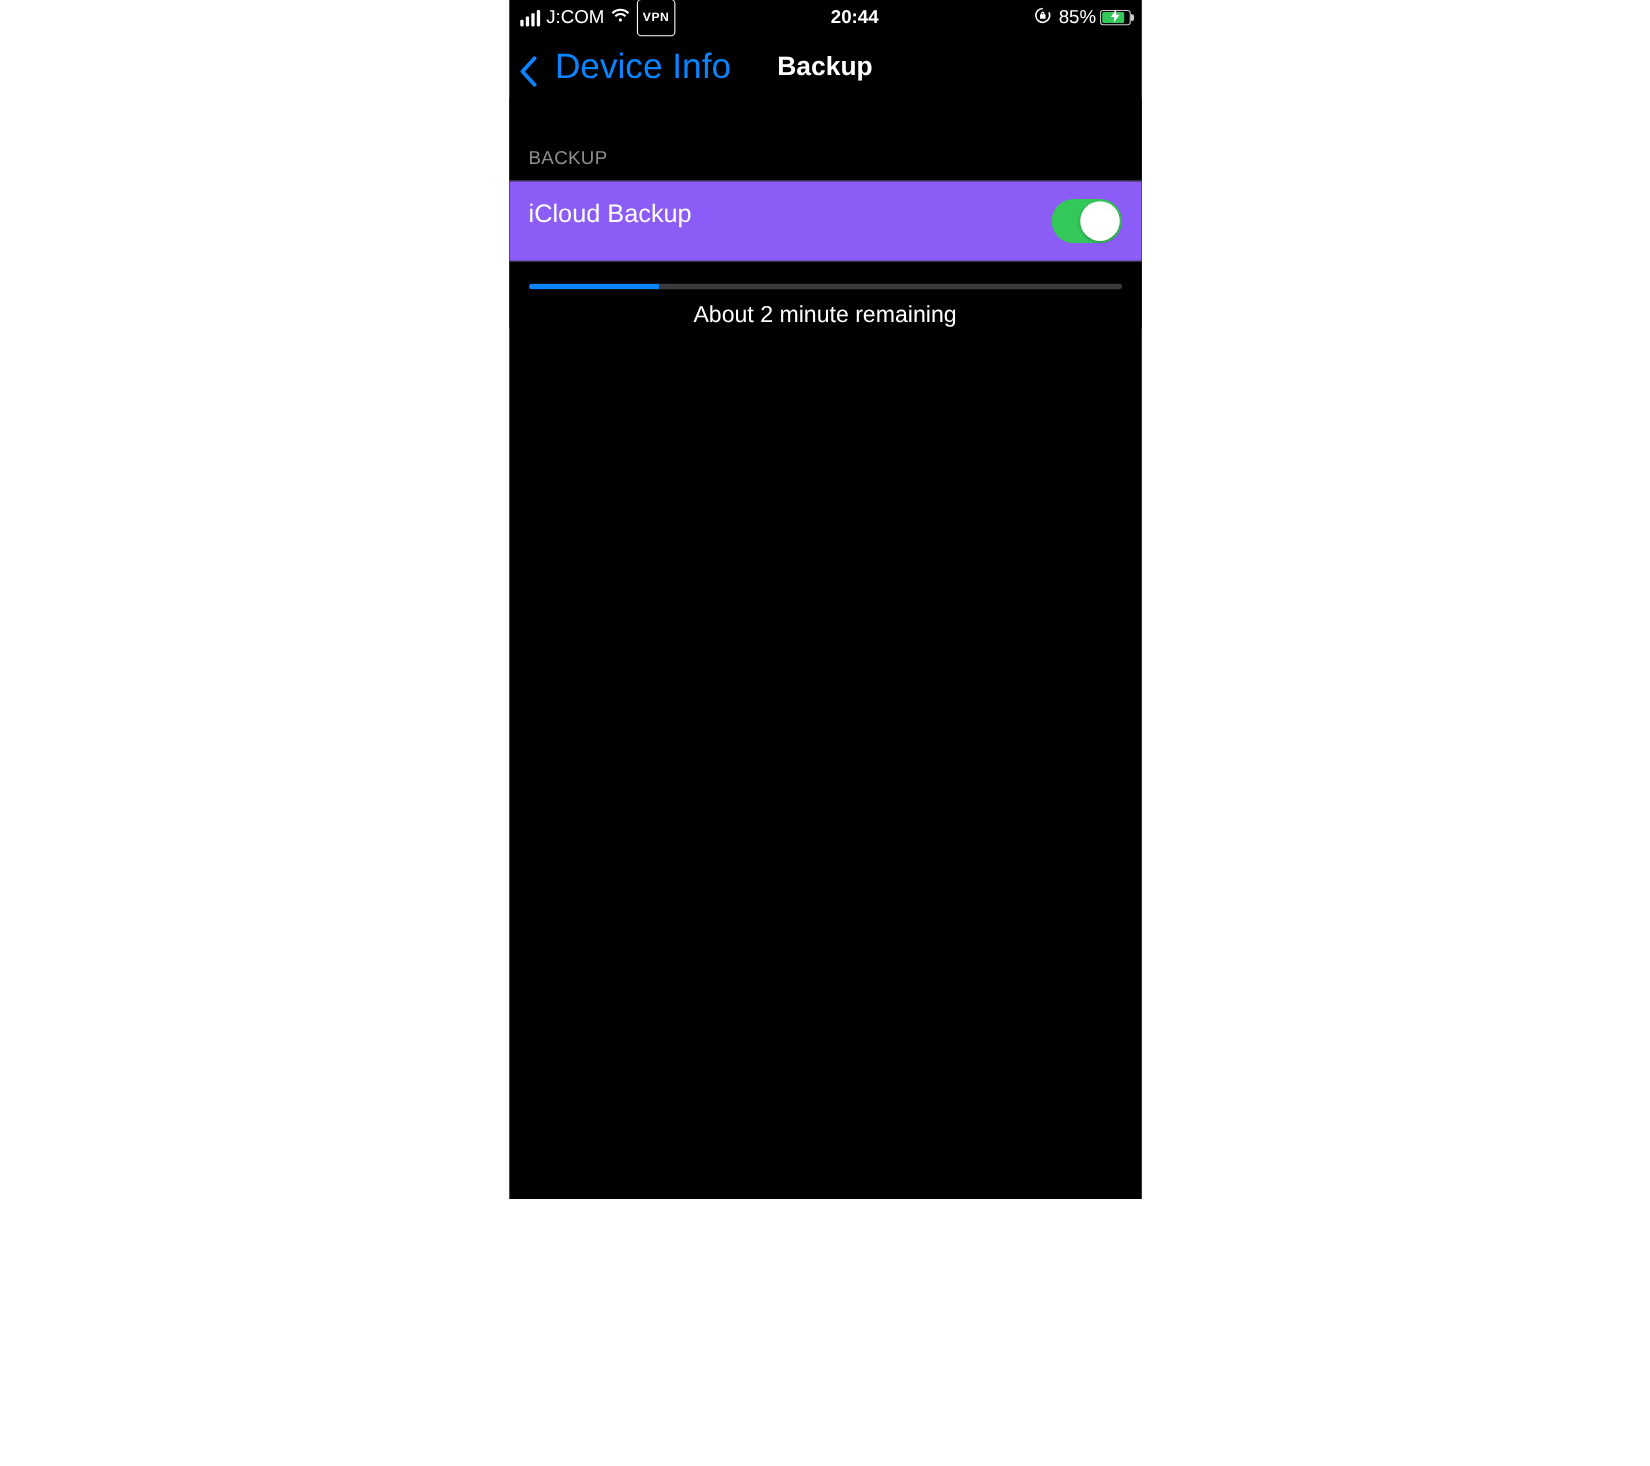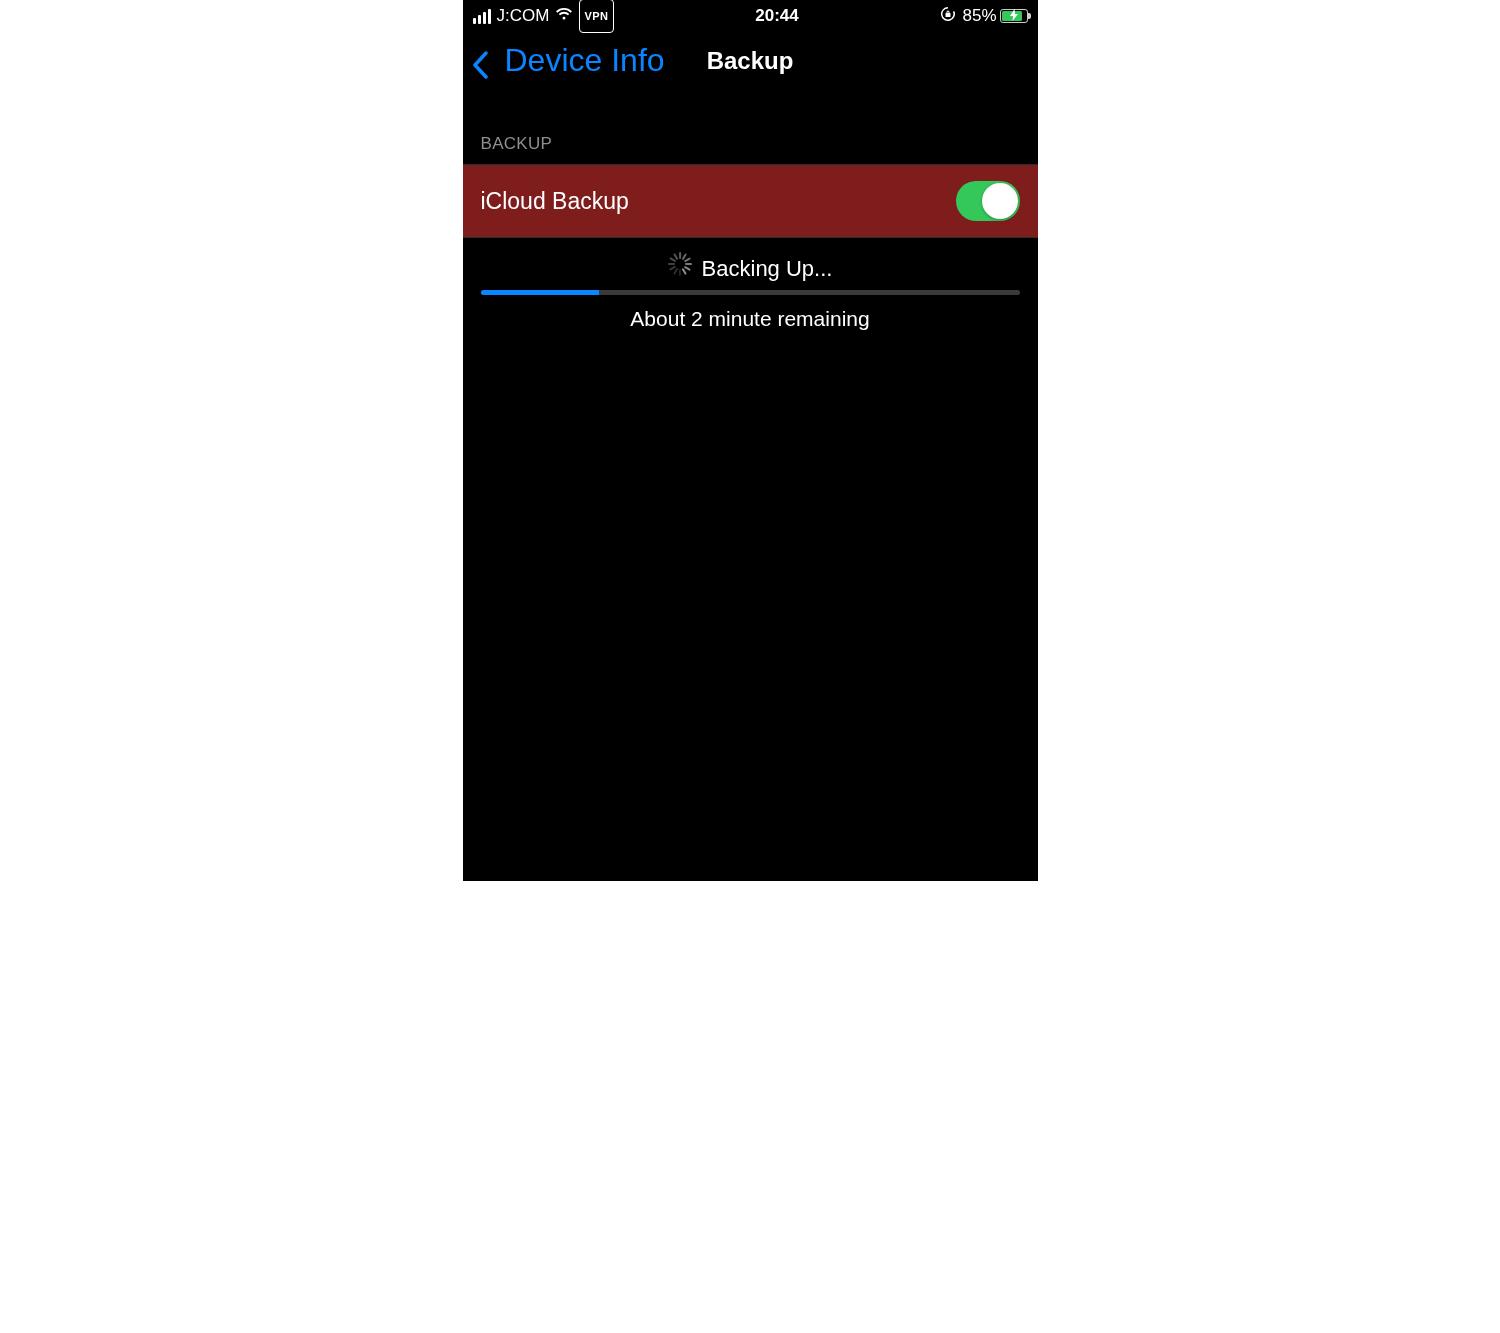--- a/index.html
+++ b/index.html
@@ -11,21 +11,21 @@
     body {
       width: 1500px;
       height: 1333px;
       background: #ffffff;
       display: flex;
       justify-content: center;
       align-items: flex-start;
     }
     .phone-frame {
       width: 575px;
-      height: 881px;
+      height: 1090px;
       background: #000000;
       margin-top: 0;
       overflow: hidden;
       position: relative;
     }
     
     .status-bar {
       display: flex;
       align-items: center;
       justify-content: space-between;
@@ -141,23 +141,22 @@
     }
     
     .section-header {
       color: #8e8e93;
       font-size: 17px;
       padding: 44px 18px 10px;
       letter-spacing: 0.3px;
     }
     
     .cell {
-      background: #7f1d1d;
-      display: flex;
-      align-items: center;
+      background: #8b5cf6;
+      display: flex;
       justify-content: space-between;
       padding: 16px 18px;
       border-top: 0.5px solid #2c2c2e;
       border-bottom: 0.5px solid #2c2c2e;
     }
     .cell-title {
       color: #fff;
       font-size: 23px;
     }
     
@@ -305,37 +304,20 @@
     <div class="cell">
       <div class="cell-title">iCloud Backup</div>
       <div class="toggle on">
         <div class="knob"></div>
       </div>
     </div>
 
 
 
     <div class="progress-block">
-      <div class="backing-up-row">
-        <div class="spinner" id="spinner">
-            <span style="transform: translate(-50%, 0px) rotate(0deg); opacity: 0.25;"></span>
-            <span style="transform: translate(-50%, 0px) rotate(30deg); opacity: 0.32;"></span>
-            <span style="transform: translate(-50%, 0px) rotate(60deg); opacity: 0.39;"></span>
-            <span style="transform: translate(-50%, 0px) rotate(90deg); opacity: 0.45;"></span>
-            <span style="transform: translate(-50%, 0px) rotate(120deg); opacity: 0.52;"></span>
-            <span style="transform: translate(-50%, 0px) rotate(150deg); opacity: 0.59;"></span>
-            <span style="transform: translate(-50%, 0px) rotate(180deg); opacity: 0.66;"></span>
-            <span style="transform: translate(-50%, 0px) rotate(210deg); opacity: 0.73;"></span>
-            <span style="transform: translate(-50%, 0px) rotate(240deg); opacity: 0.8;"></span>
-            <span style="transform: translate(-50%, 0px) rotate(270deg); opacity: 0.86;"></span>
-            <span style="transform: translate(-50%, 0px) rotate(300deg); opacity: 0.93;"></span>
-            <span style="transform: translate(-50%, 0px) rotate(330deg); opacity: 1;"></span>
-          </div>
-        <span>Backing Up...</span>
-      </div>
       <div class="progress-bar">
         <div class="progress-fill" style="width:22%"></div>
       </div>
       <div class="time-remaining">About 2 minute remaining</div>
     </div>
 
   </div>
 </div>
 
 </body></html>

